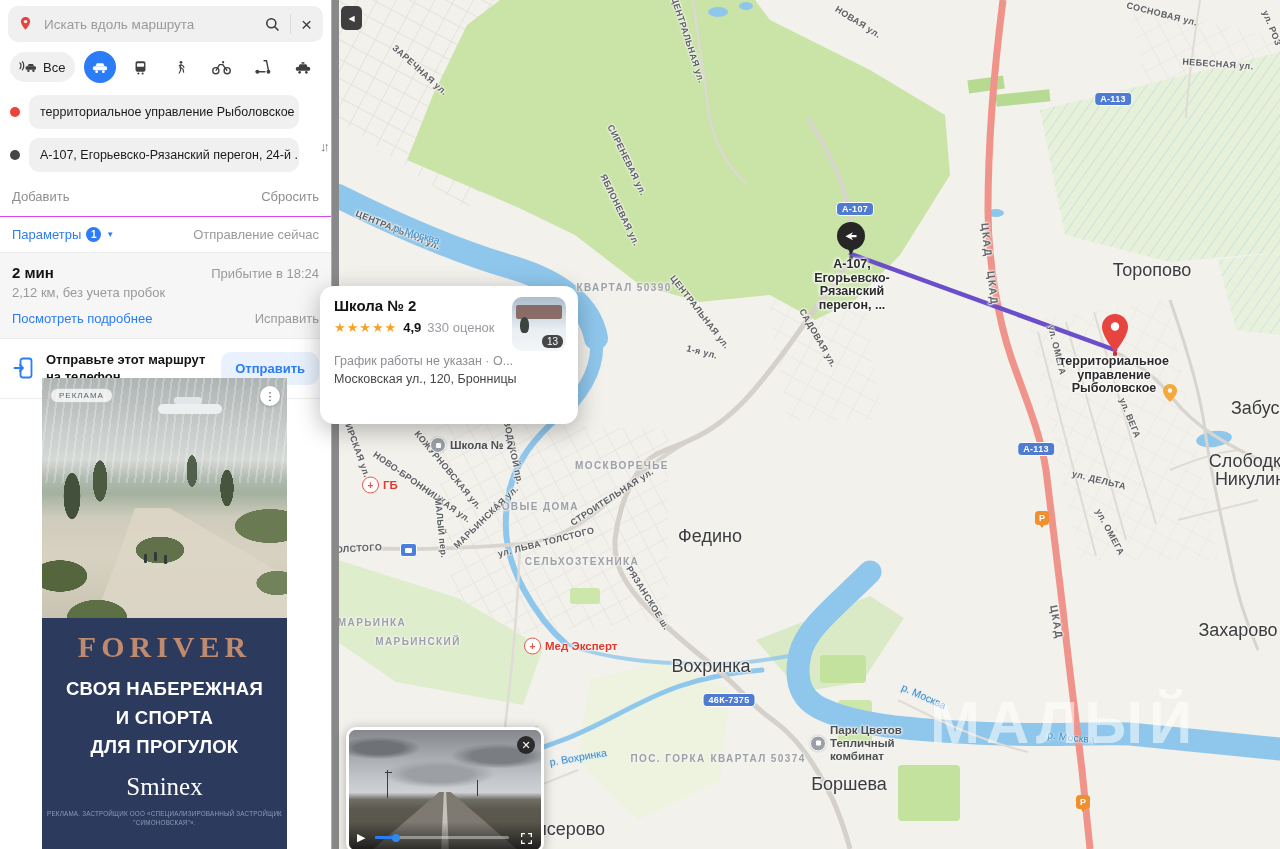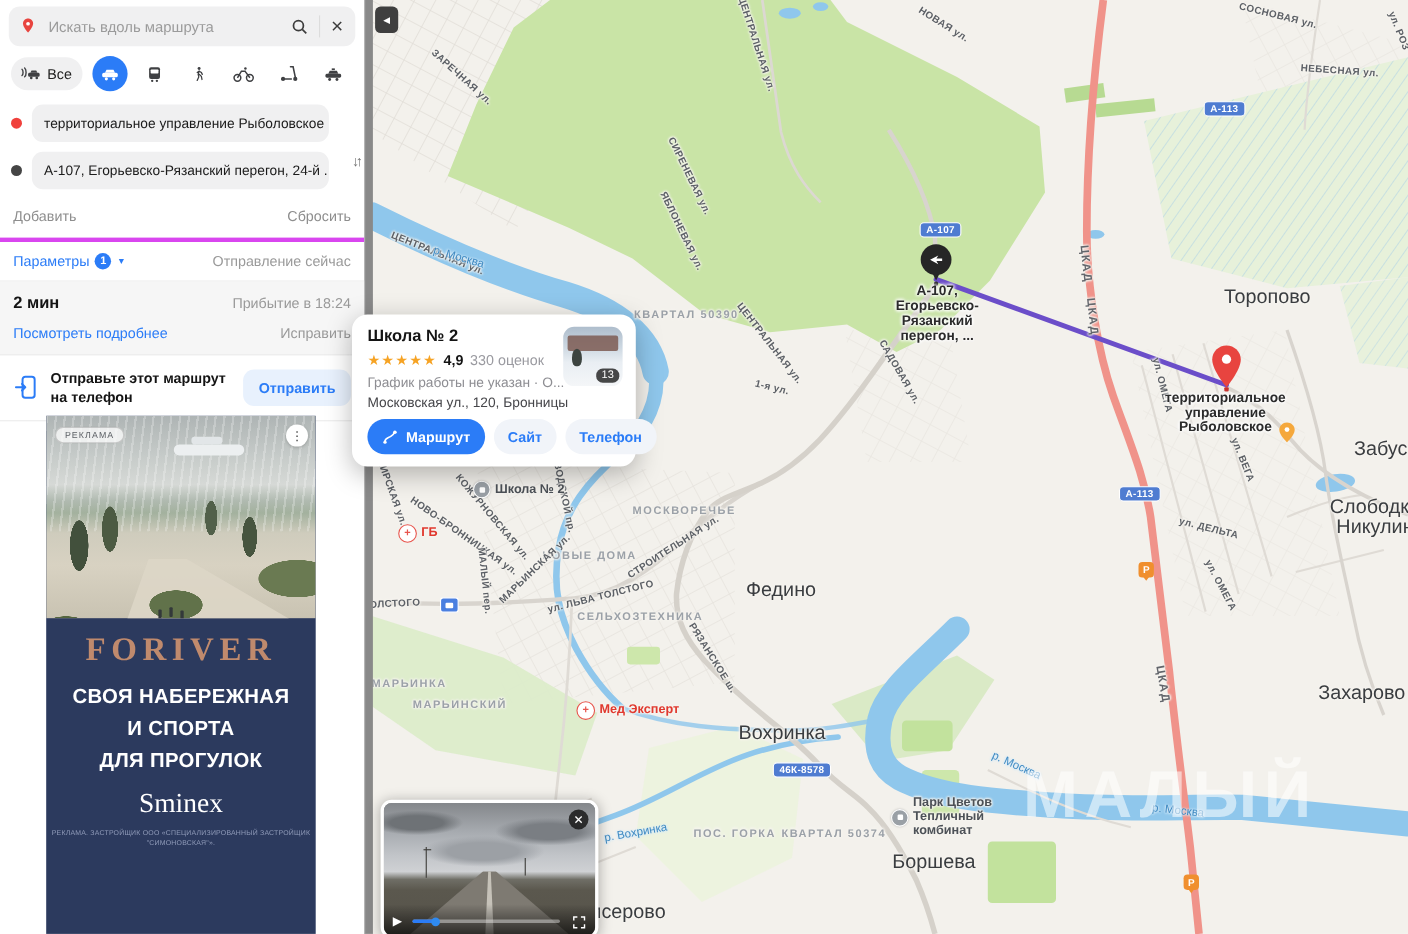--- a/index.html
+++ b/index.html
@@ -60,21 +60,21 @@
   .mode-all{display:flex;align-items:center;gap:5px;background:#f0f0f1;border-radius:17px;height:30px;padding:0 10px 0 8px;
       font-size:13px;color:#222;cursor:pointer}
   .mode{width:32px;height:32px;display:flex;align-items:center;justify-content:center;cursor:pointer}
   .mode.sel{background:#2b7cf7;border-radius:50%}
   .waypoints{padding:6px 10px 0;position:relative}
   .wp-row{display:flex;align-items:center;margin-bottom:9px}
   .wp-dot{width:10px;height:10px;border-radius:50%;margin-right:9px;flex:0 0 auto}
   .wp-input{flex:1;background:#f0f0f1;border-radius:10px;height:34px;display:flex;align-items:center;padding:0 11px;
       font-size:12.5px;color:#1b1b1b;white-space:nowrap;overflow:hidden;margin-right:22px;cursor:text}
   .swap{position:absolute;right:4px;top:50px;font-size:13px;font-weight:700;color:#737373;letter-spacing:-3px;cursor:pointer}
-  .actions{display:flex;justify-content:space-between;padding:8px 12px 12px;font-size:13px;color:#8e8e8e;border-bottom:4px solid #d946ef}
+  .actions{display:flex;justify-content:space-between;padding:8px 12px 12px;font-size:13px;color:#8e8e8e;border-bottom:1px solid #d946ef}
   .actions span{cursor:pointer}
   .params{display:flex;justify-content:space-between;align-items:center;padding:10px 12px;border-bottom:1px solid #ececec;font-size:13px}
   .params-left{color:#2b7cf7;display:flex;align-items:center;gap:5px;cursor:pointer}
   .badge1{width:15px;height:15px;background:#2b7cf7;border-radius:50%;color:#fff;font-size:10px;font-weight:700;
       display:flex;align-items:center;justify-content:center}
   .caret{font-size:8px;color:#2b7cf7}
   .params-right{color:#9a9a9a;cursor:pointer}
   .summary{background:#f6f6f6;padding:11px 12px 12px;border-bottom:1px solid #ececec}
   .sum-r1{display:flex;justify-content:space-between;align-items:baseline}
   .sum-time{font-size:15px;font-weight:700;color:#141414}
@@ -82,21 +82,21 @@
   .sum-dist{font-size:13px;color:#9a9a9a;margin-top:4px}
   .sum-r3{display:flex;justify-content:space-between;margin-top:11px;font-size:13px}
   .sum-link{color:#2b7cf7;cursor:pointer}
   .sum-fix{color:#9a9a9a;cursor:pointer}
   .send{display:flex;align-items:center;padding:12px 12px 13px;gap:10px;border-bottom:1px solid #ececec}
   .send-txt{flex:1;font-size:13px;font-weight:700;color:#141414;line-height:17px}
   .send-btn{background:#e8f1fd;color:#2b7cf7;border:none;border-radius:10px;padding:9px 14px;font-size:13px;font-weight:600;
       cursor:pointer;font-family:"Liberation Sans",sans-serif}
   
   .ad{position:absolute;left:42px;top:378px;width:245px;height:471px;overflow:hidden;background:#2c3a5e}
-  .ad-photo{position:relative;height:184px;overflow:hidden;
+  .ad-photo{position:relative;height:240px;overflow:hidden;
       background:linear-gradient(180deg,#aeb4b4 0%,#c6cbc9 20%,#d6d9d6 34%,#b0bab0 42%,#a3b19e 48%,#cfccbd 58%,#d8d2c2 74%,#c9c3b2 100%)}
   .ad-streaks{position:absolute;left:0;top:0;width:100%;height:105px;
       background:repeating-linear-gradient(97deg,rgba(255,255,255,.45) 0 2px,rgba(0,0,0,0) 2px 8px);opacity:.55}
   .ad-trees{position:absolute;inset:0;background:
       radial-gradient(ellipse 14px 38px at 30px 118px,#42503c 60%,transparent 61%),
       radial-gradient(ellipse 12px 34px at 58px 103px,#4c5a42 60%,transparent 61%),
       radial-gradient(ellipse 9px 26px at 150px 93px,#51604a 60%,transparent 61%),
       radial-gradient(ellipse 11px 30px at 185px 110px,#47553f 60%,transparent 61%),
       radial-gradient(ellipse 45px 26px at 18px 198px,#55663f 60%,transparent 61%),
       radial-gradient(ellipse 50px 30px at 55px 240px,#5d6f45 60%,transparent 61%),
@@ -118,21 +118,21 @@
   .ad-dev{font-family:"Liberation Serif",serif;font-size:25px;margin-top:12px;font-weight:500}
   .ad-legal{margin-top:8px;font-size:6.3px;color:#8f9ab8;line-height:9px;letter-spacing:.2px}
   
   .popup{position:absolute;left:320px;top:286px;width:258px;height:138px;background:#fff;border-radius:14px;
       box-shadow:0 6px 24px rgba(0,0,0,.28);z-index:6;padding:11px 14px;box-sizing:border-box}
   .pp-title{font-size:15px;font-weight:700;color:#141414;cursor:pointer}
   .pp-rating{display:flex;align-items:baseline;gap:6px;margin-top:6px}
   .pp-stars{color:#f6a324;font-size:13px;letter-spacing:1px}
   .pp-score{font-size:13px;font-weight:700;color:#141414}
   .pp-reviews{font-size:13px;color:#9a9aa0}
-  .pp-hours{font-size:12.5px;color:#8e8e93;margin-top:6px}
+  .pp-hours{font-size:12.5px;color:#8e8e93;margin-top:19px}
   .pp-addr{font-size:12.5px;color:#46464a;margin-top:4px}
   .pp-photo{position:absolute;right:12px;top:11px;width:54px;height:54px;border-radius:10px;overflow:hidden;cursor:pointer;
       background:linear-gradient(180deg,#aebdcc 0%,#cdd8e2 35%,#e9eef3 60%,#f4f6f8 100%)}
   .pp-photo .bld{position:absolute;left:4px;top:8px;width:46px;height:14px;background:#7d5a52;border-radius:2px;opacity:.85}
   .pp-photo .tree{position:absolute;left:8px;top:20px;width:9px;height:16px;background:#3c4440;border-radius:50% 50% 40% 40%}
   .pp-badge{position:absolute;right:3px;bottom:3px;background:rgba(40,40,40,.85);color:#fff;font-size:10px;font-weight:400;
       padding:1px 5px;border-radius:6px}
   .pp-btns{position:absolute;left:14px;bottom:11px;display:flex;gap:8px}
   .btn-route{background:#2b7cf7;color:#fff;border:none;border-radius:16px;height:32px;padding:0 13px;display:flex;
       align-items:center;gap:7px;font-size:13px;font-weight:600;cursor:pointer;font-family:"Liberation Sans",sans-serif}
@@ -280,21 +280,21 @@
       <div class="mlabel roadname" style="left: 719px; top: 622px; transform: translate(-50%, -50%) rotate(80deg);">ЦКАД</div>
       <div class="mlabel river" style="left: 79px; top: 234px; transform: translate(-50%, -50%) rotate(16deg);">р. Москва</div>
       <div class="mlabel river" style="left: 586px; top: 696px; transform: translate(-50%, -50%) rotate(24deg);">р. Москва</div>
       <div class="mlabel river" style="left: 733px; top: 737px; transform: translate(-50%, -50%) rotate(6deg);">р. Москва</div>
       <div class="mlabel river" style="left: 240px; top: 757px; transform: translate(-50%, -50%) rotate(-10deg);">р. Вохринка</div>
     </div>
   <div id="map-shields">
       <div class="shield" style="left: 517px; top: 209px;">А-107</div>
       <div class="shield" style="left: 775px; top: 99px;">А-113</div>
       <div class="shield" style="left: 698px; top: 449px;">А-113</div>
-      <div class="shield" style="left: 391px; top: 700px;">46К-8578</div>
+      <div class="shield" style="left: 391px; top: 700px;">46К-7375</div>
     </div>
   <div id="map-pois">
       <div class="poi" style="left: 92px; top: 445px;">
         <span class="ic gray"></span>
         <span class="txt">
           <span class="ln">Школа № 2</span>
         </span>
       </div>
       <div class="poi red" style="left: 24px; top: 485px;">
         <span class="ic med">+</span>
@@ -462,20 +462,21 @@
       <span class="caret">▼</span>
     </div>
     <span class="params-right">Отправление сейчас</span>
   </div>
 
   <div class="summary">
     <div class="sum-r1">
       <span class="sum-time">2 мин</span>
       <span class="sum-arr">Прибытие в 18:24</span>
     </div>
+    <div class="sum-dist">2,12 км, без учета пробок</div>
     <div class="sum-r3">
       <span class="sum-link">Посмотреть подробнее</span>
       <span class="sum-fix">Исправить</span>
     </div>
   </div>
 
   <div class="send">
     <svg width="24" height="24" viewBox="0 0 24 24">
       <rect x="8.5" y="2.5" width="11" height="19" rx="2.5" stroke="#2b7cf7" stroke-width="1.8" fill="none"></rect>
       <path d="M2.5 12h8.5m0 0l-3-3m3 3l-3 3" stroke="#2b7cf7" stroke-width="1.8" fill="none" stroke-linecap="round"></path>
@@ -521,32 +522,20 @@
     <span class="pp-stars">★★★★★</span>
     <span class="pp-score">4,9</span>
     <span class="pp-reviews">330 оценок</span>
   </div>
   <div class="pp-hours">График работы не указан  ·  О...</div>
   <div class="pp-addr">Московская ул., 120, Бронницы</div>
   <div class="pp-photo">
     <div class="bld"></div>
     <div class="tree"></div>
     <span class="pp-badge">13</span>
-  </div>
-  <div class="pp-btns">
-    <button class="btn-route">
-      <svg width="15" height="15" viewBox="0 0 20 20">
-        <path d="M4 15c0-4 4-4 7-6 2-1.3 3.5-2.5 4.5-4.5" stroke="#fff" stroke-width="2" fill="none" stroke-linecap="round"></path>
-        <circle cx="4" cy="16" r="2" fill="#fff"></circle>
-          <circle cx="16" cy="4" r="2.2" fill="#fff"></circle>
-      </svg>
-      <span>Маршрут</span>
-    </button>
-    <button class="btn-lite">Сайт</button>
-    <button class="btn-lite">Телефон</button>
   </div>
 </div>
 
 <div class="video">
   <div class="vid-scene"></div>
   <div class="vid-clouds"></div>
   <div class="vid-road"></div>
   <div class="vid-line"></div>
   <div class="vid-pole" style="left:38px;top:40px;height:28px"></div>
   <div class="vid-pole" style="left:36px;top:42px;height:1px;width:7px"></div>

